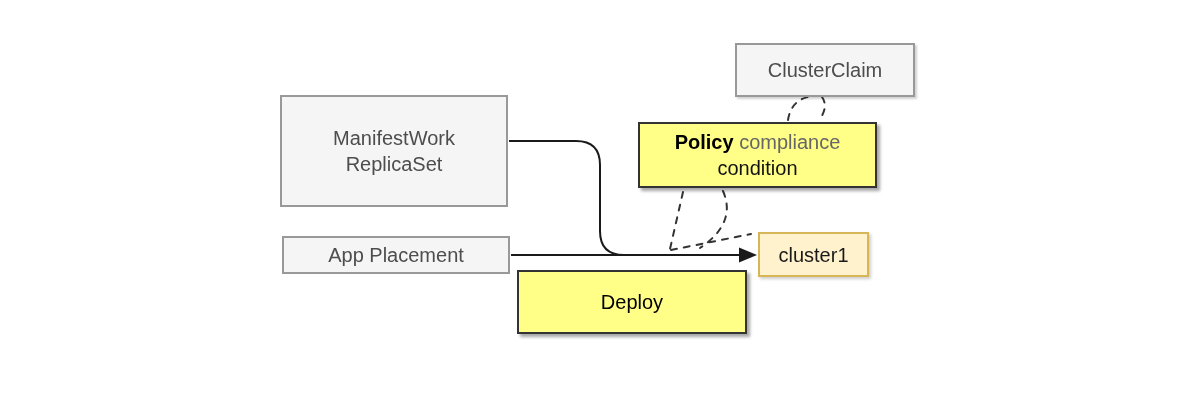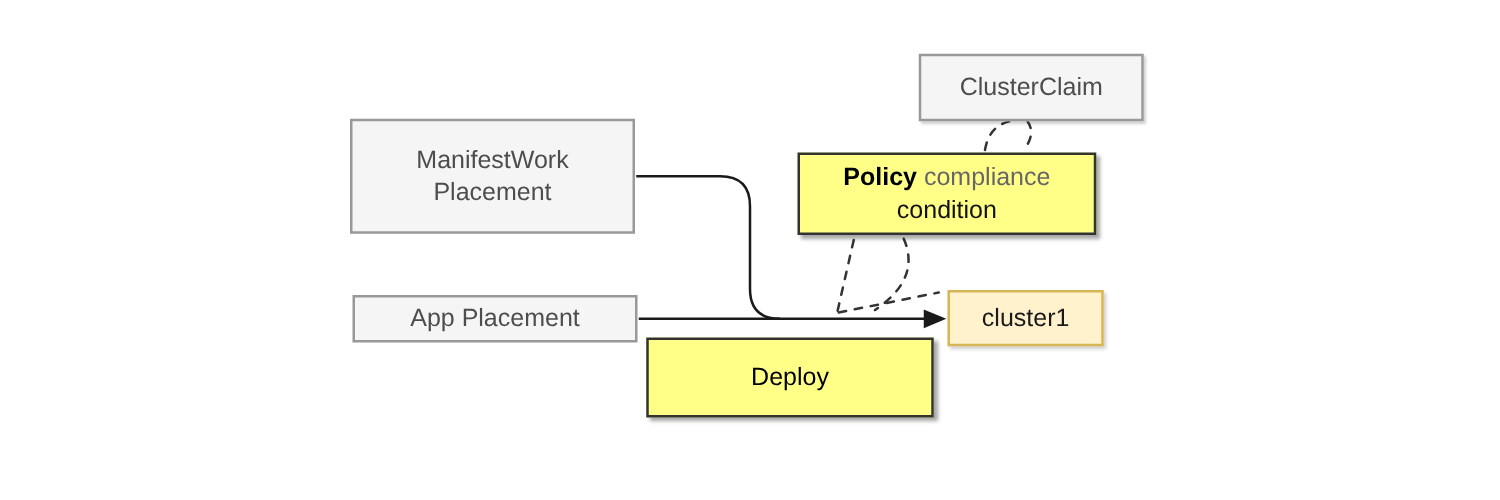--- a/index.html
+++ b/index.html
@@ -32,25 +32,25 @@
     color:#000000;
     box-shadow:3px 3px 3px rgba(0,0,0,0.35);
   }
   .node.cream{
     background:#fff2cc;
     border:2px solid #d6b656;
     color:#1a1a1a;
     box-shadow:2px 2px 3px rgba(0,0,0,0.2);
   }
   .node.claim-shadow{box-shadow:2px 2px 2px rgba(0,0,0,0.18);}
-  #manifestwork{left:280px;top:95px;width:228px;height:92px;}
+  #manifestwork{left:280px;top:95px;width:228px;height:112px;}
   #clusterclaim{left:735px;top:43px;width:180px;height:54px;}
   #policy{left:638px;top:122px;width:239px;height:66px;}
   #app-placement{left:282px;top:236px;width:228px;height:38px;}
-  #cluster1{left:758px;top:232px;width:125px;height:45px;}
+  #cluster1{left:758px;top:232px;width:111px;height:45px;}
   #deploy{left:517px;top:270px;width:230px;height:64px;}
   .w-bold{font-weight:bold;color:#000000;}
   .w-gray{color:#666666;}
   .w-dark{color:#111111;}
 </style>
 </head>
 <body>
 
 <div class="canvas">
 
@@ -64,21 +64,21 @@
     <path class="dashed" d="M 683 192 L 670 249"></path>
     <path class="dashed" d="M 723 191 Q 737 223 700 248"></path>
     <path class="dashed" d="M 671 250 L 751 234"></path>
 
     <path class="dashed" d="M 788 120 Q 791 101 808 97"></path>
     <path class="dashed" d="M 822 97 Q 829 107 819 120"></path>
   </svg>
 
   <div class="node gray" id="manifestwork">
     <span>ManifestWork</span>
-    <span>Placement</span>
+    <span>ReplicaSet</span>
   </div>
 
   <div class="node gray claim-shadow" id="clusterclaim">
     <span>ClusterClaim</span>
   </div>
 
   <div class="node yellow" id="policy">
     <span>
       <span class="w-bold">Policy</span>
       <span class="w-gray">compliance</span>

